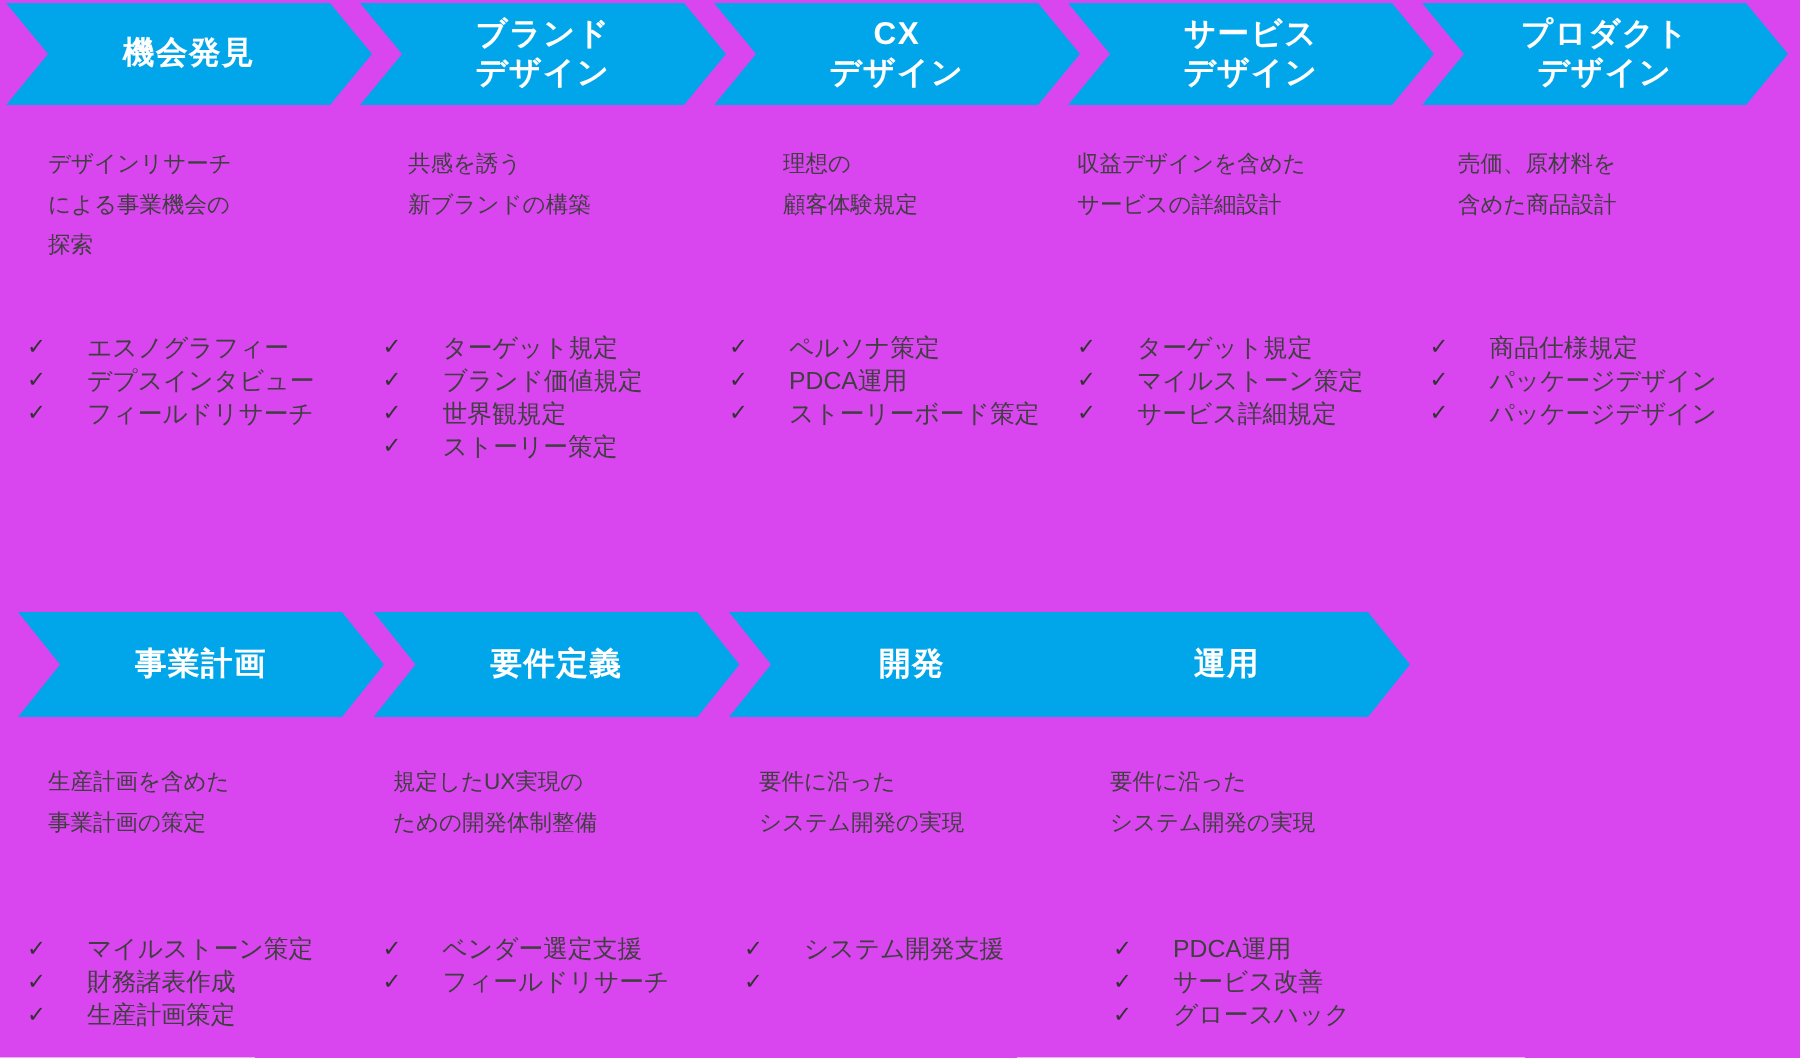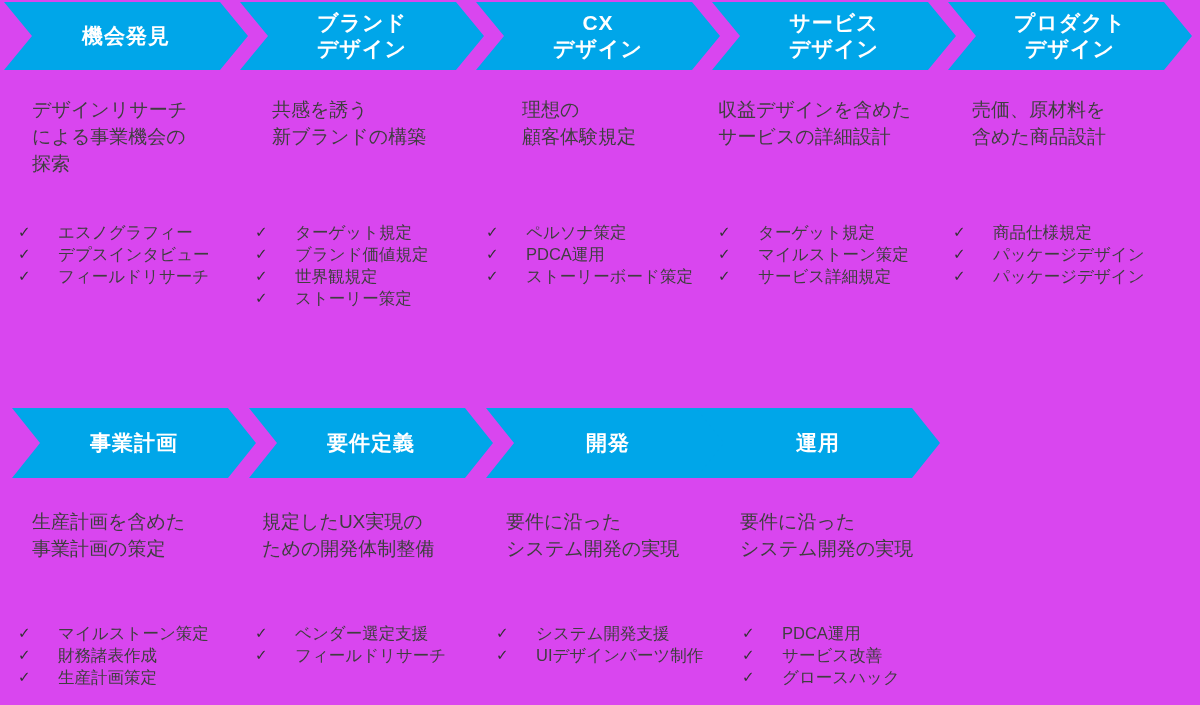--- a/index.html
+++ b/index.html
@@ -27,21 +27,21 @@
     font-size:21px;
     line-height:26px;
     text-align:center;
     white-space:pre-line;
     letter-spacing:1px;
   }
   
   .desc{
     position:absolute;
     color:#3f3f3f;
-    font-size:19px;
+    font-size:15px;
     line-height:27px;
     white-space:pre-line;
   }
   
   .checklist{
     position:absolute;
     list-style:none;margin:0;padding:0;
   }
   .check-item{
     display:flex;
@@ -228,21 +228,20 @@
         </li>
     </ul>
 
     <ul class="checklist" style="left:496px;top:622px">
       <li class="check-item">
           <span class="check">✓</span>
           <span>システム開発支援</span>
         </li>
       <li class="check-item">
           <span class="check">✓</span>
-          <span>UIデザインパーツ制作</span>
         </li>
     </ul>
 
     <ul class="checklist" style="left:742px;top:622px">
       <li class="check-item">
           <span class="check">✓</span>
           <span>PDCA運用</span>
         </li>
       <li class="check-item">
           <span class="check">✓</span>

